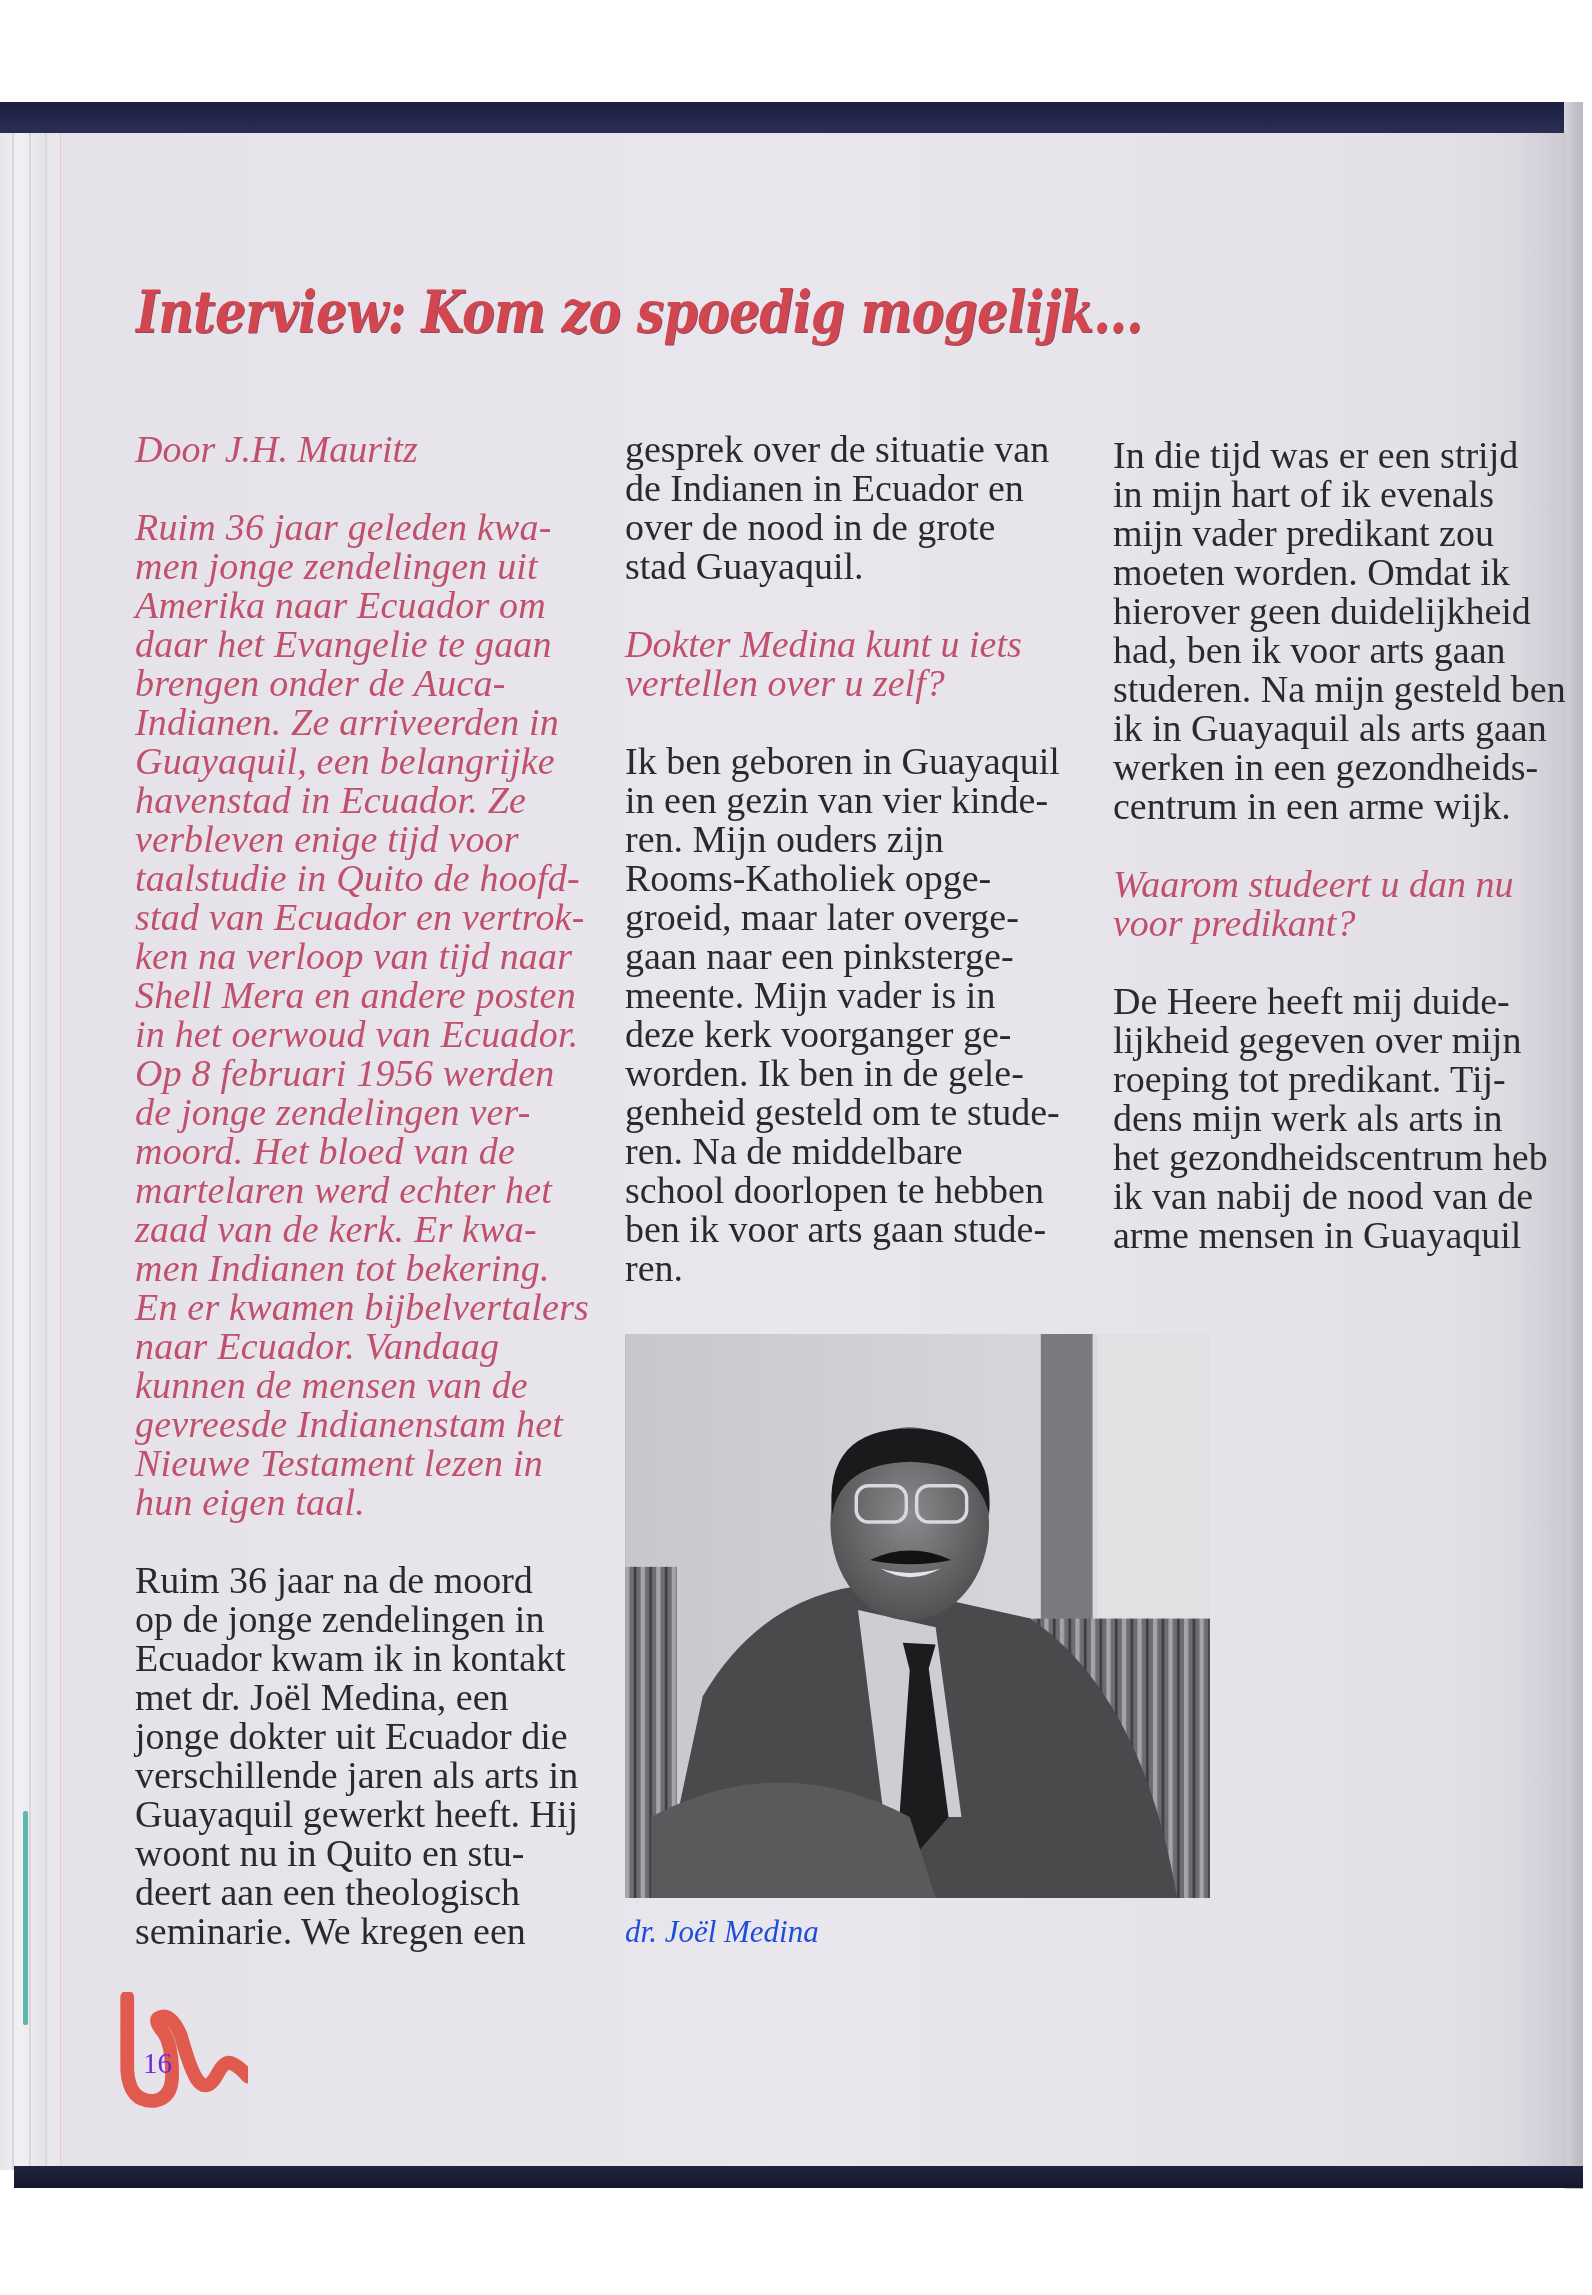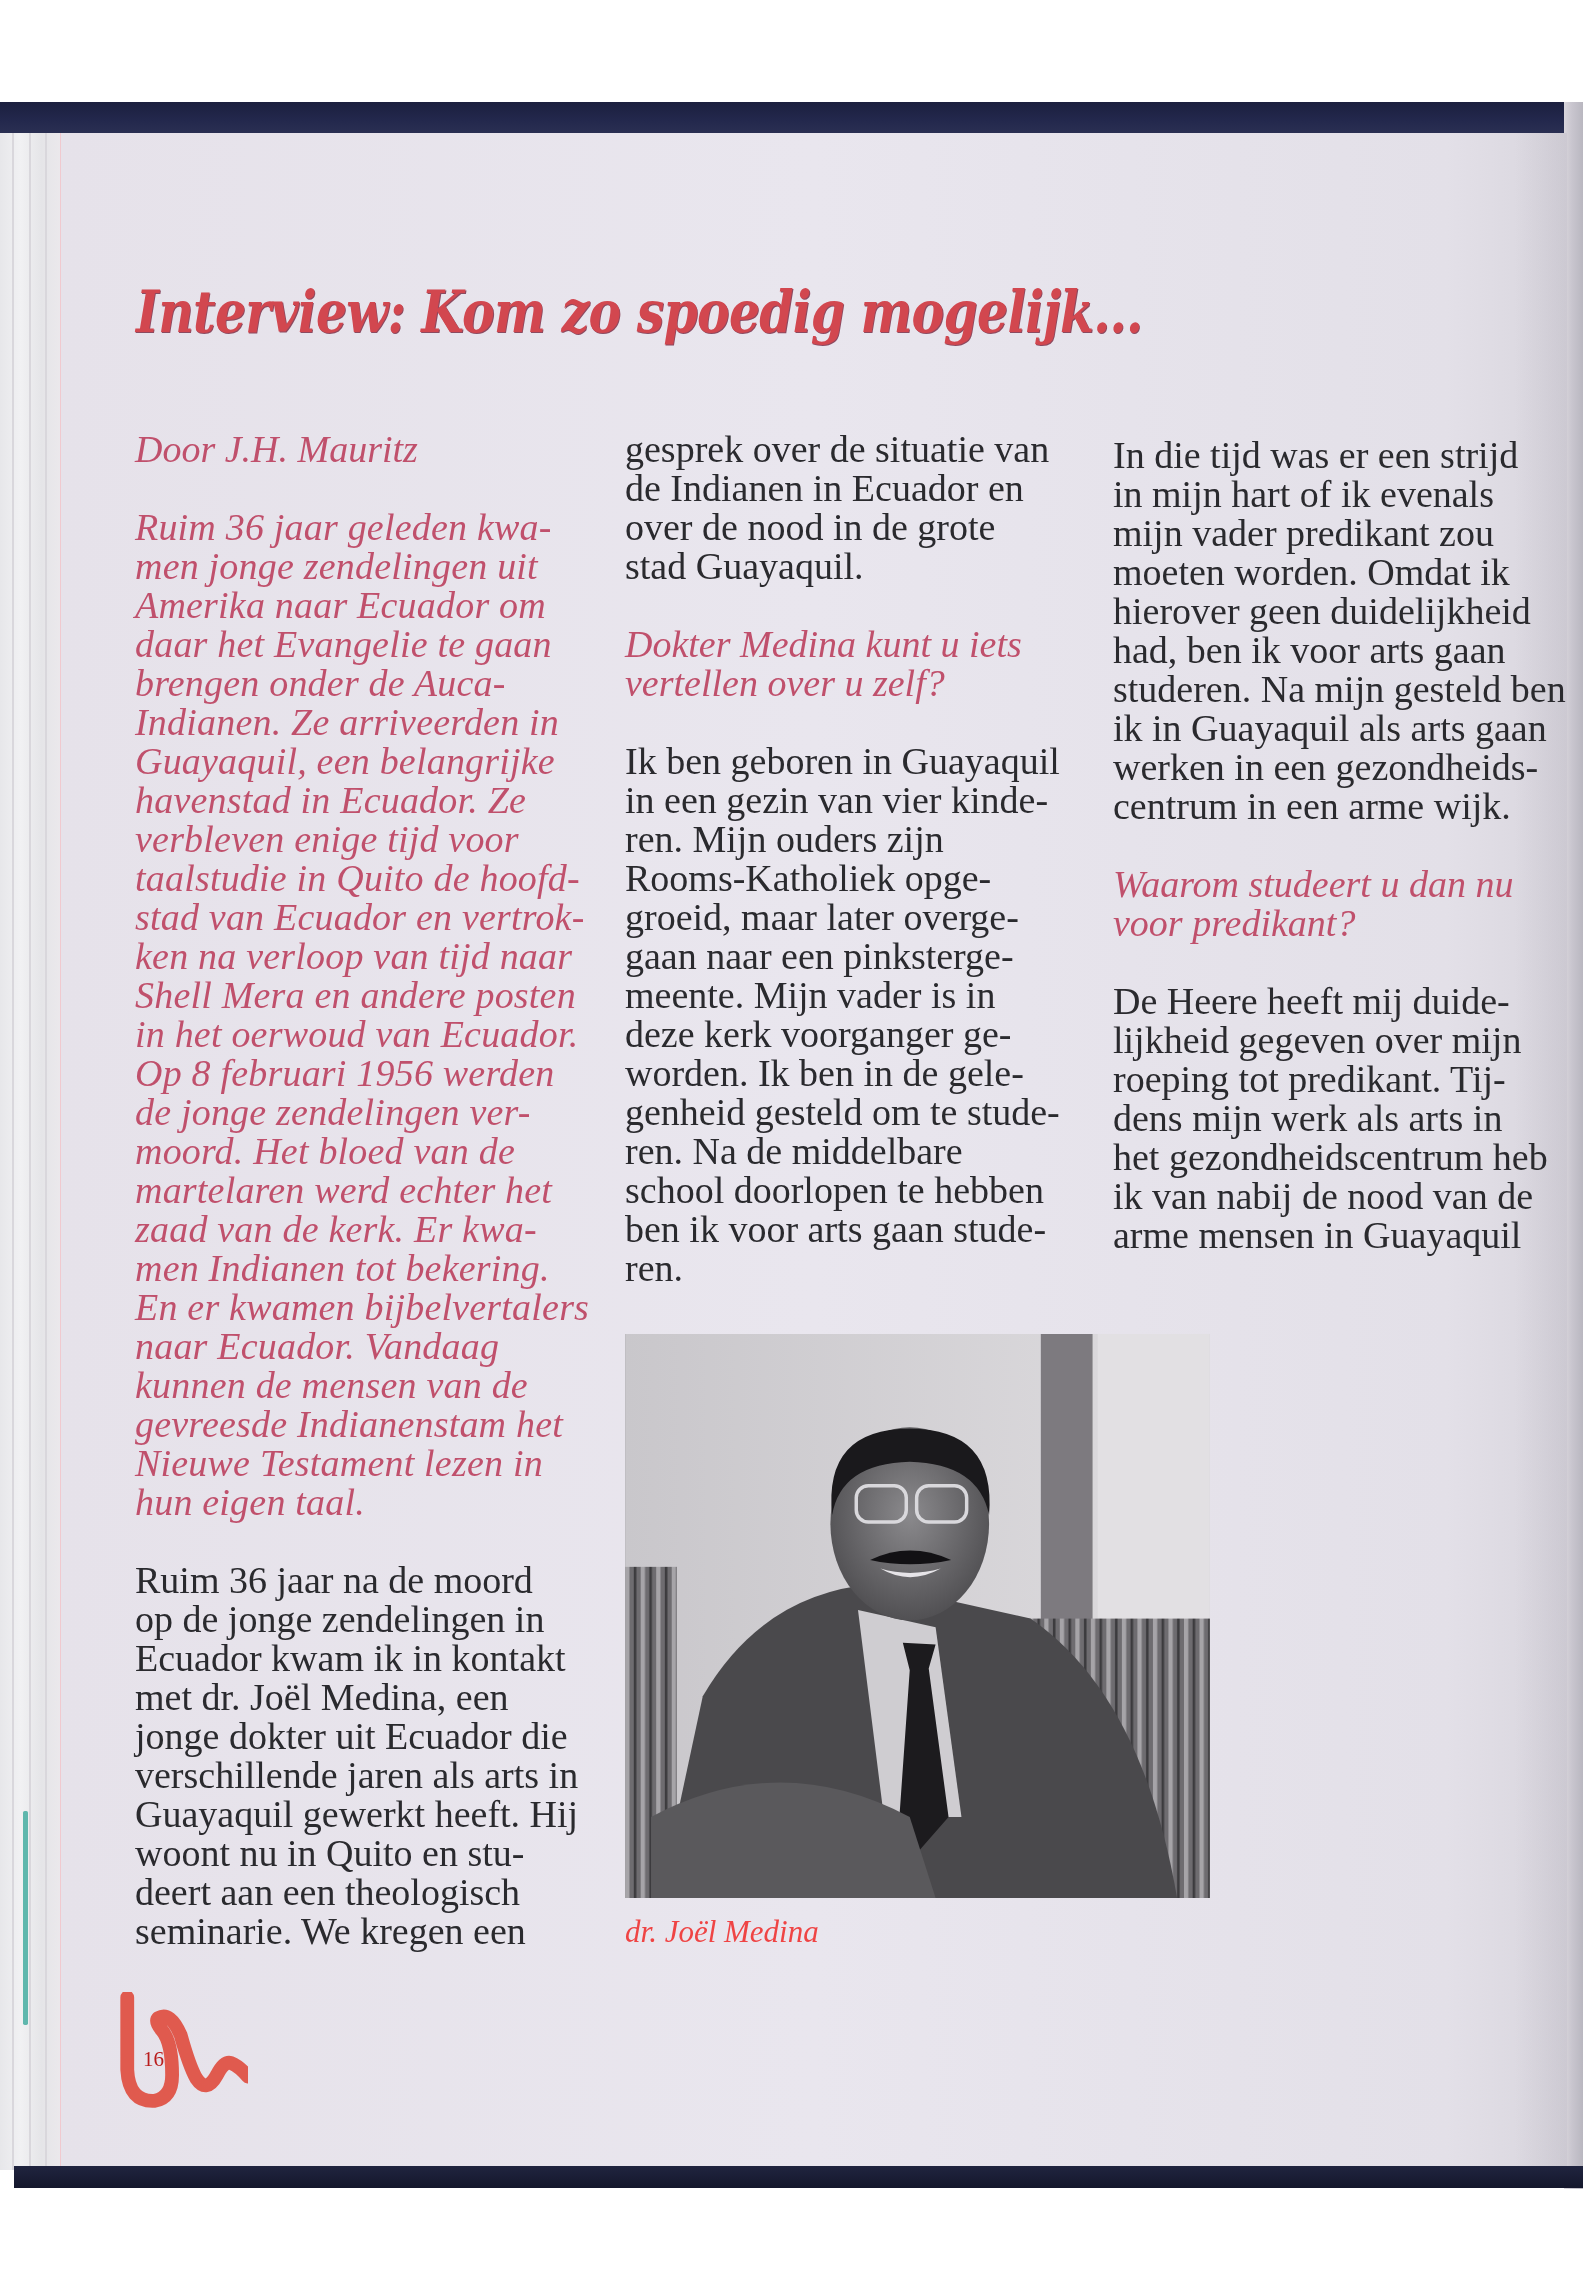--- a/index.html
+++ b/index.html
@@ -111,34 +111,34 @@
     left: 625px; top: 1334px;
     width: 585px; height: 564px;
     background: #8d8b90;
     overflow: hidden;
   }
   .caption {
     position: absolute;
     left: 625px; top: 1914px;
     font-size: 31px;
     font-style: italic;
-    color: #ef4444;
+    color: #1d4ed8;
     white-space: nowrap;
   }
 
   .logo {
     position: absolute;
     left: 110px; top: 1992px;
     width: 138px; height: 121px;
   }
   .page-number {
     position: absolute;
     left: 143px; top: 2047px;
-    font-size: 21px;
-    color: #b91c1c;
+    font-size: 29px;
+    color: #6d28d9;
   }
 </style>
 </head>
 <body>
 
 <div class="page-stack">
   <div class="edge-line" style="left:12px"></div>
   <div class="edge-line" style="left:29px"></div>
   <div class="edge-line" style="left:45px"></div>
 </div>

